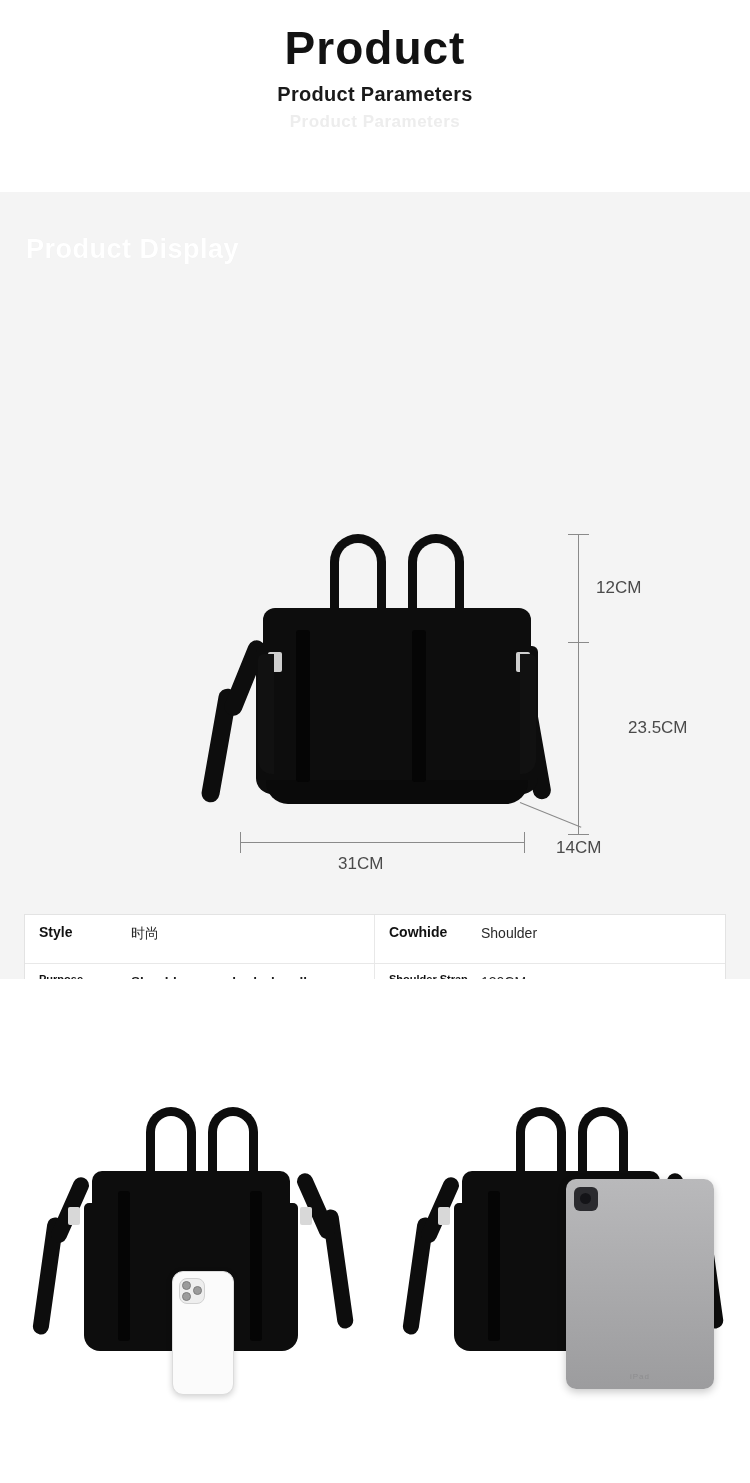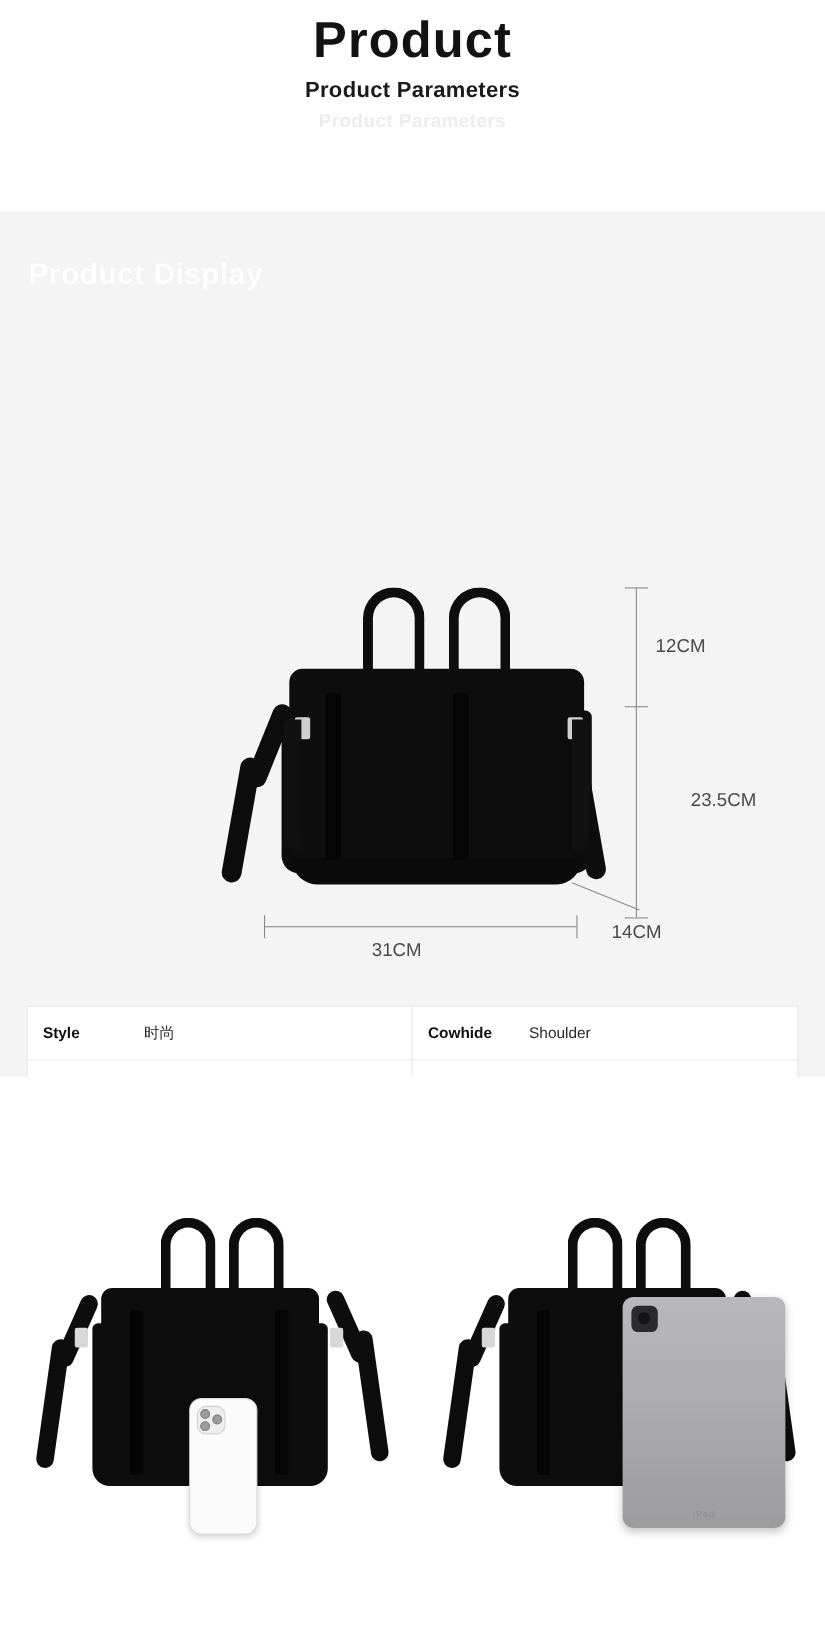--- a/index.html
+++ b/index.html
@@ -24,21 +24,21 @@
     width: 750px;
     height: 192px;
     background: #ffffff;
     text-align: center;
   }
   .header-title {
     font-size: 46px;
     font-weight: 700;
     letter-spacing: 1px;
     color: #121212;
-    padding-top: 10px;
+    padding-top: 22px;
     line-height: 1.15;
   }
   .header-sub {
     font-size: 20px;
     font-weight: 700;
     color: #1a1a1a;
     margin-top: 8px;
     letter-spacing: 0.3px;
   }
   .header-ghost {
@@ -128,21 +128,20 @@
     border: 1px solid #e3e3e3;
   }
   .spec-row {
     display: flex;
     width: 100%;
     border-bottom: 1px solid #e8e8e8;
   }
   .spec-row:last-child { border-bottom: none; }
   .spec-cell {
     display: flex;
-    align-items: center;
     padding: 9px 10px 9px 14px;
     min-height: 48px;
   }
   .spec-cell.left { width: 50%; border-right: 1px solid #e8e8e8; }
   .spec-cell.right { width: 50%; }
   .spec-key {
     font-weight: 700;
     font-size: 14px;
     color: #111;
     width: 92px;

